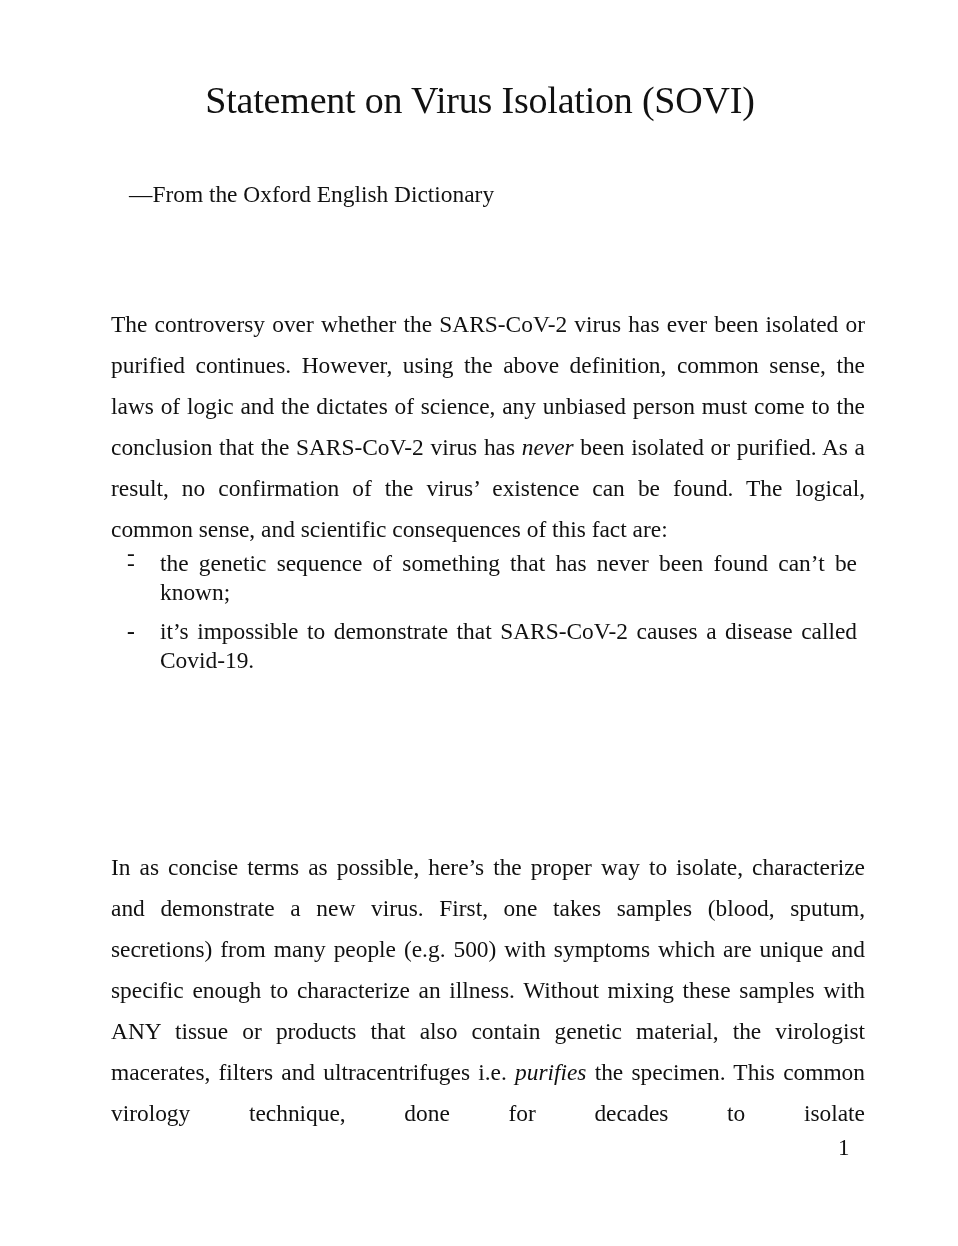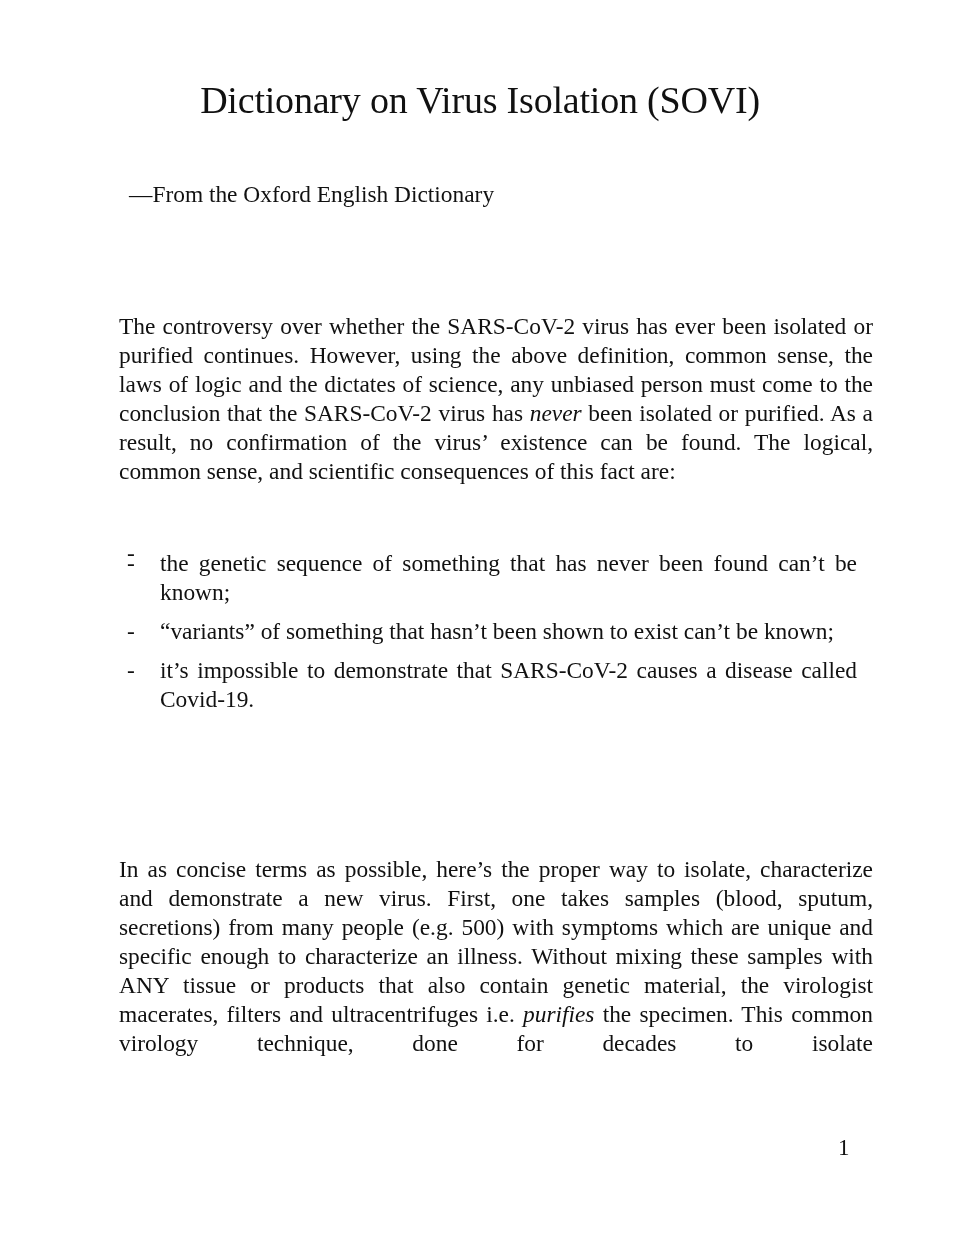--- a/index.html
+++ b/index.html
@@ -28,23 +28,23 @@
       width: 754px;
       text-align: center;
       font-size: 38px;
       line-height: 48px;
       font-weight: normal;
       margin: 0;
       letter-spacing: -0.2px;
     }
     .body-text {
       font-size: 23.4px;
-      line-height: 29px;
+      line-height: 41px;
       text-align: justify;
-      margin: 16px;
+      margin: 8px;
     }
     .definition {
       position: absolute;
       top: 180px;
       left: 0;
       width: 754px;
     }
     .definition .def-quote {
       font-style: italic;
       font-size: 23.4px;
@@ -106,32 +106,32 @@
       left: 838px;
       font-size: 23px;
       line-height: 29px;
     }
   </style>
 </head>
 <body>
 
 <div class="page">
 
-  <h1 class="title">Dictionary on Virus Isolation (SOVI)</h1>
+  <h1 class="title">Statement on Virus Isolation (SOVI)</h1>
 
   <div class="definition">
     <span class="source">—From the Oxford English Dictionary</span>
   </div>
 
   <p class="body-text para1"><span>The controversy over whether the SARS-CoV-2 virus has ever been isolated or purified continues.  However, using the above definition, common sense, the laws of logic and the dictates of science, any unbiased person must come to the conclusion that the SARS-CoV-2 virus has </span><em>never</em><span> been isolated or purified.  As a result, no confirmation of the virus’ existence can be found.  The logical, common sense, and scientific consequences of this fact are:</span></p>
 
   <ul class="bullets">
     <li><span class="dash">-</span></li>
     <li><span class="dash">-</span><span>the genetic sequence of something that has never been found can’t be known;</span></li>
-    <li><span class="dash">-</span><span>“variants” of something that hasn’t been shown to exist can’t be known;</span></li>
+    <li><span class="dash">-</span></li>
     <li><span class="dash">-</span><span>it’s impossible to demonstrate that SARS-CoV-2 causes a disease called Covid-19.</span></li>
   </ul>
 
   <p class="body-text para2 justify-last"><span>In as concise terms as possible, here’s the proper way to isolate, characterize and demonstrate a new virus.   First, one takes samples (blood, sputum, secretions) from many people (e.g. 500) with symptoms which are unique and specific enough to characterize an illness.  Without mixing these samples with ANY tissue or products that also contain genetic material, the virologist macerates, filters and ultracentrifuges i.e. </span><em>purifies</em><span> the specimen. This common virology technique, done for decades to isolate</span></p>
 
 </div>
 
 <div class="page-number">1</div>
 
 </body></html>

